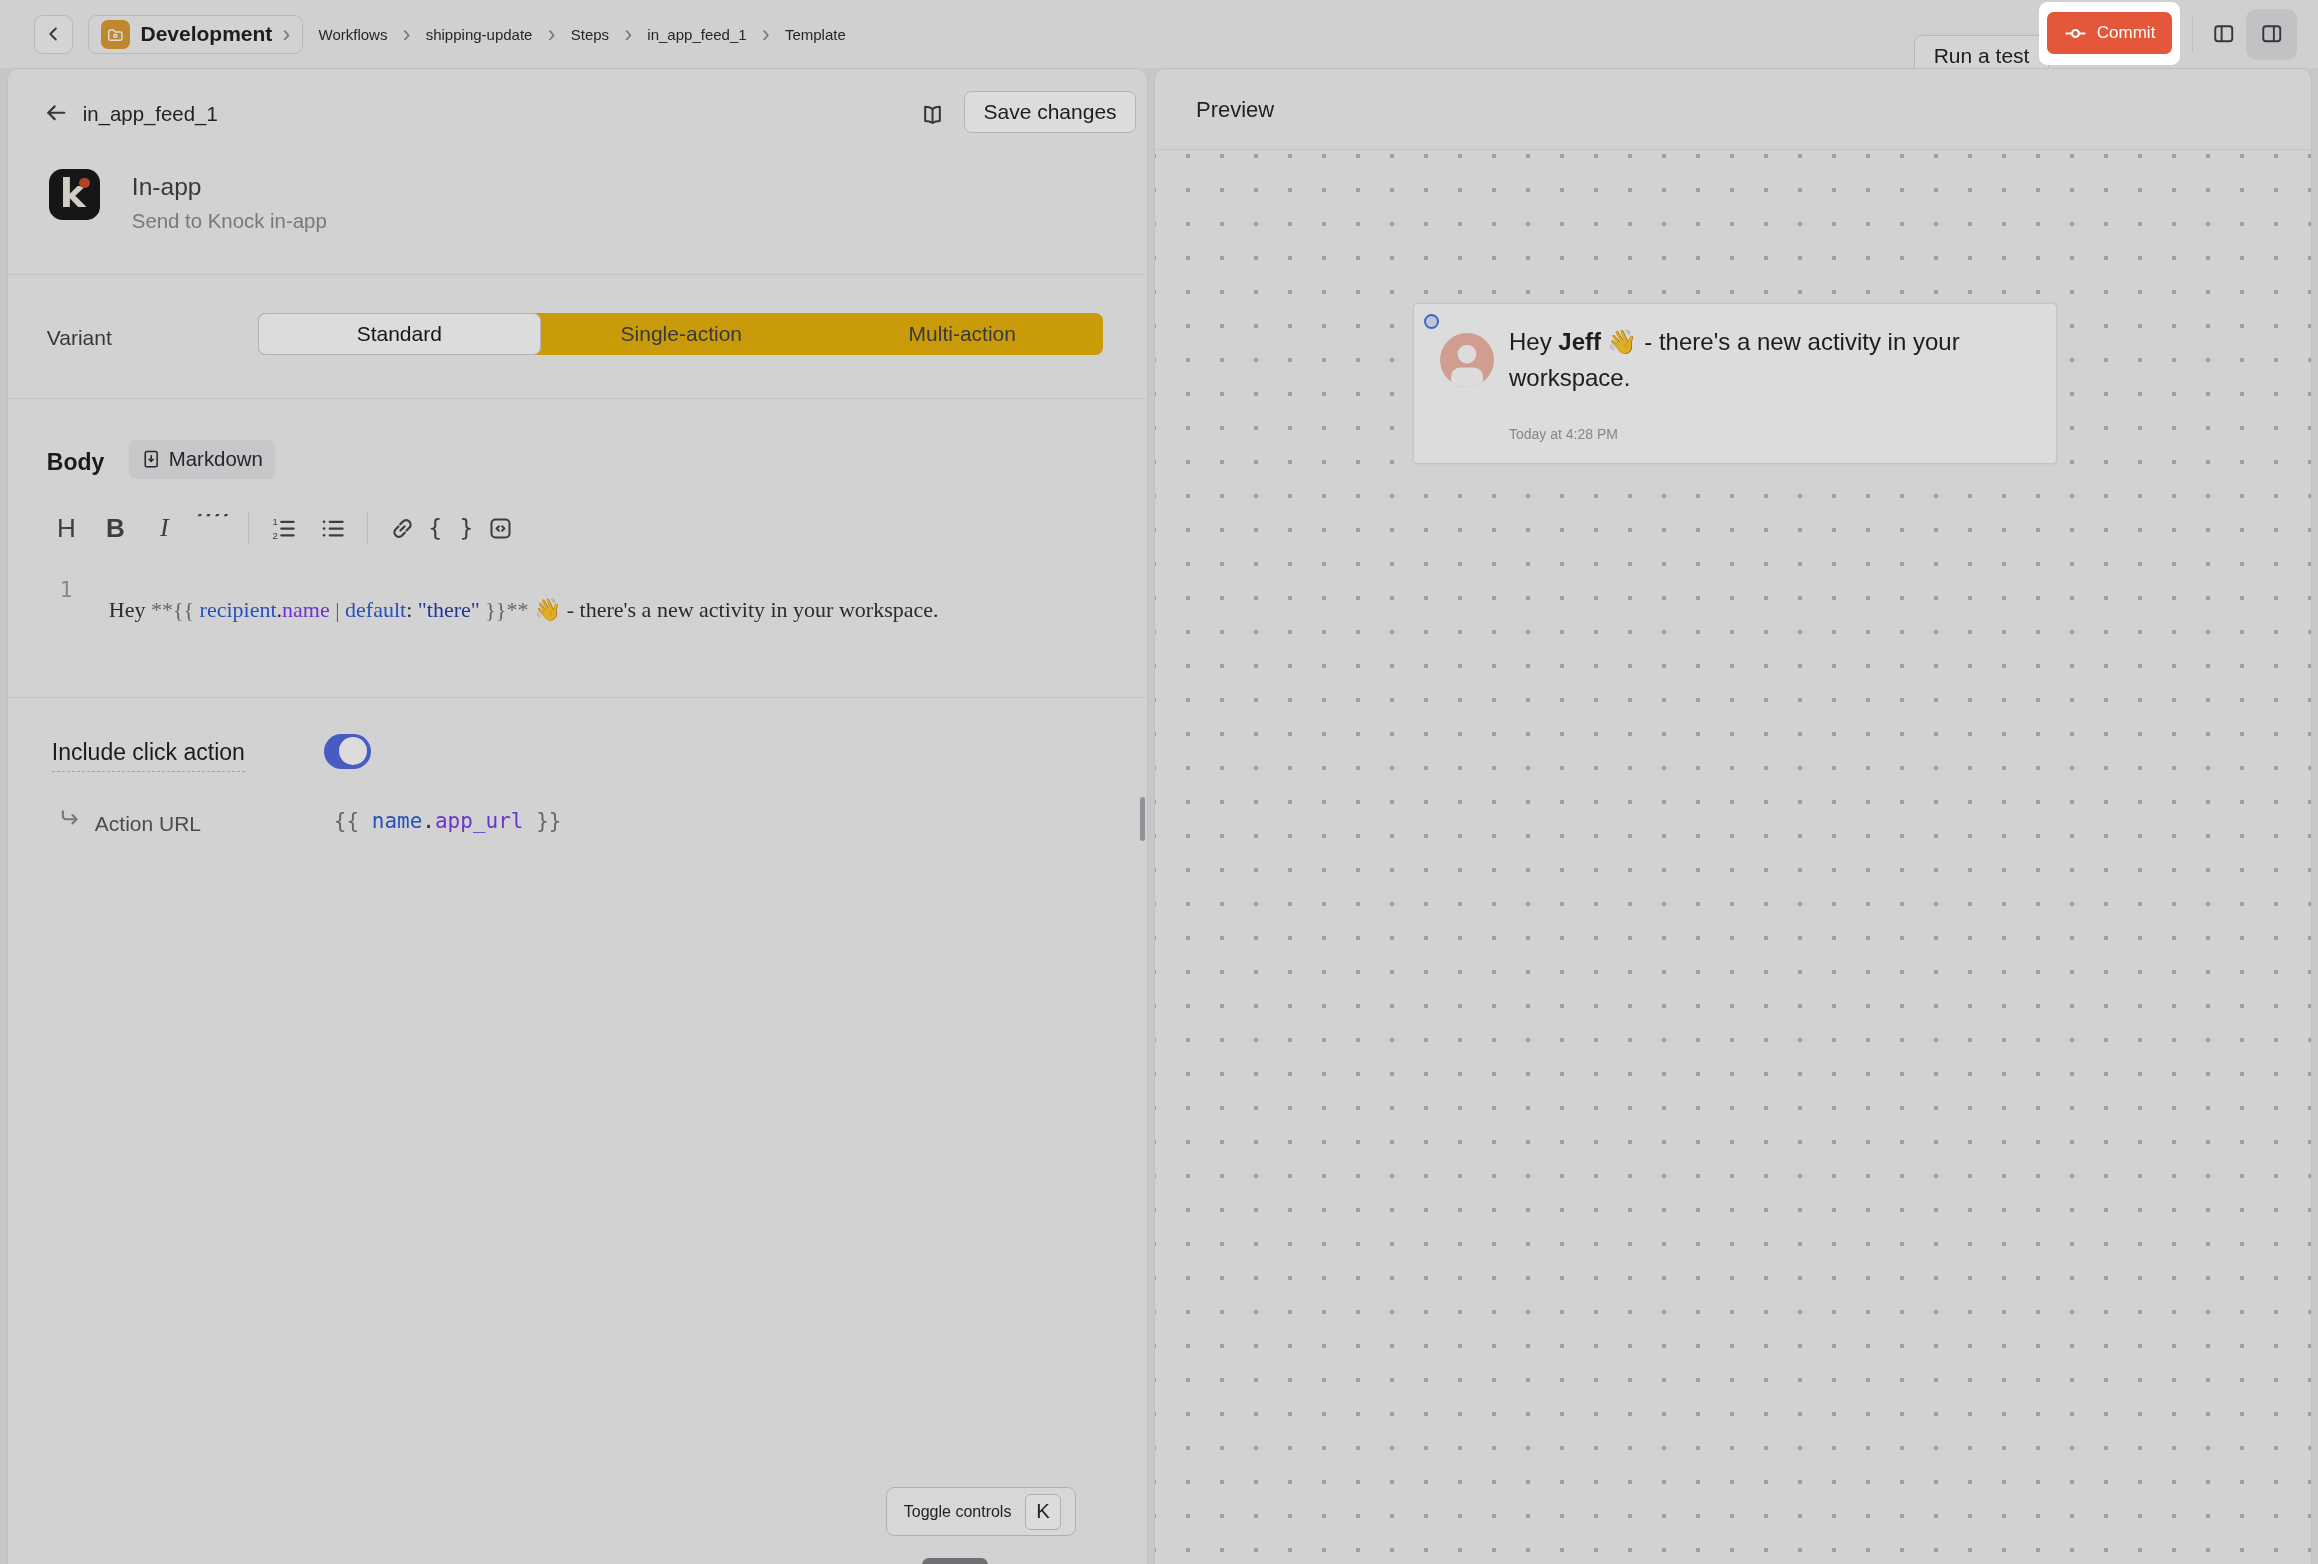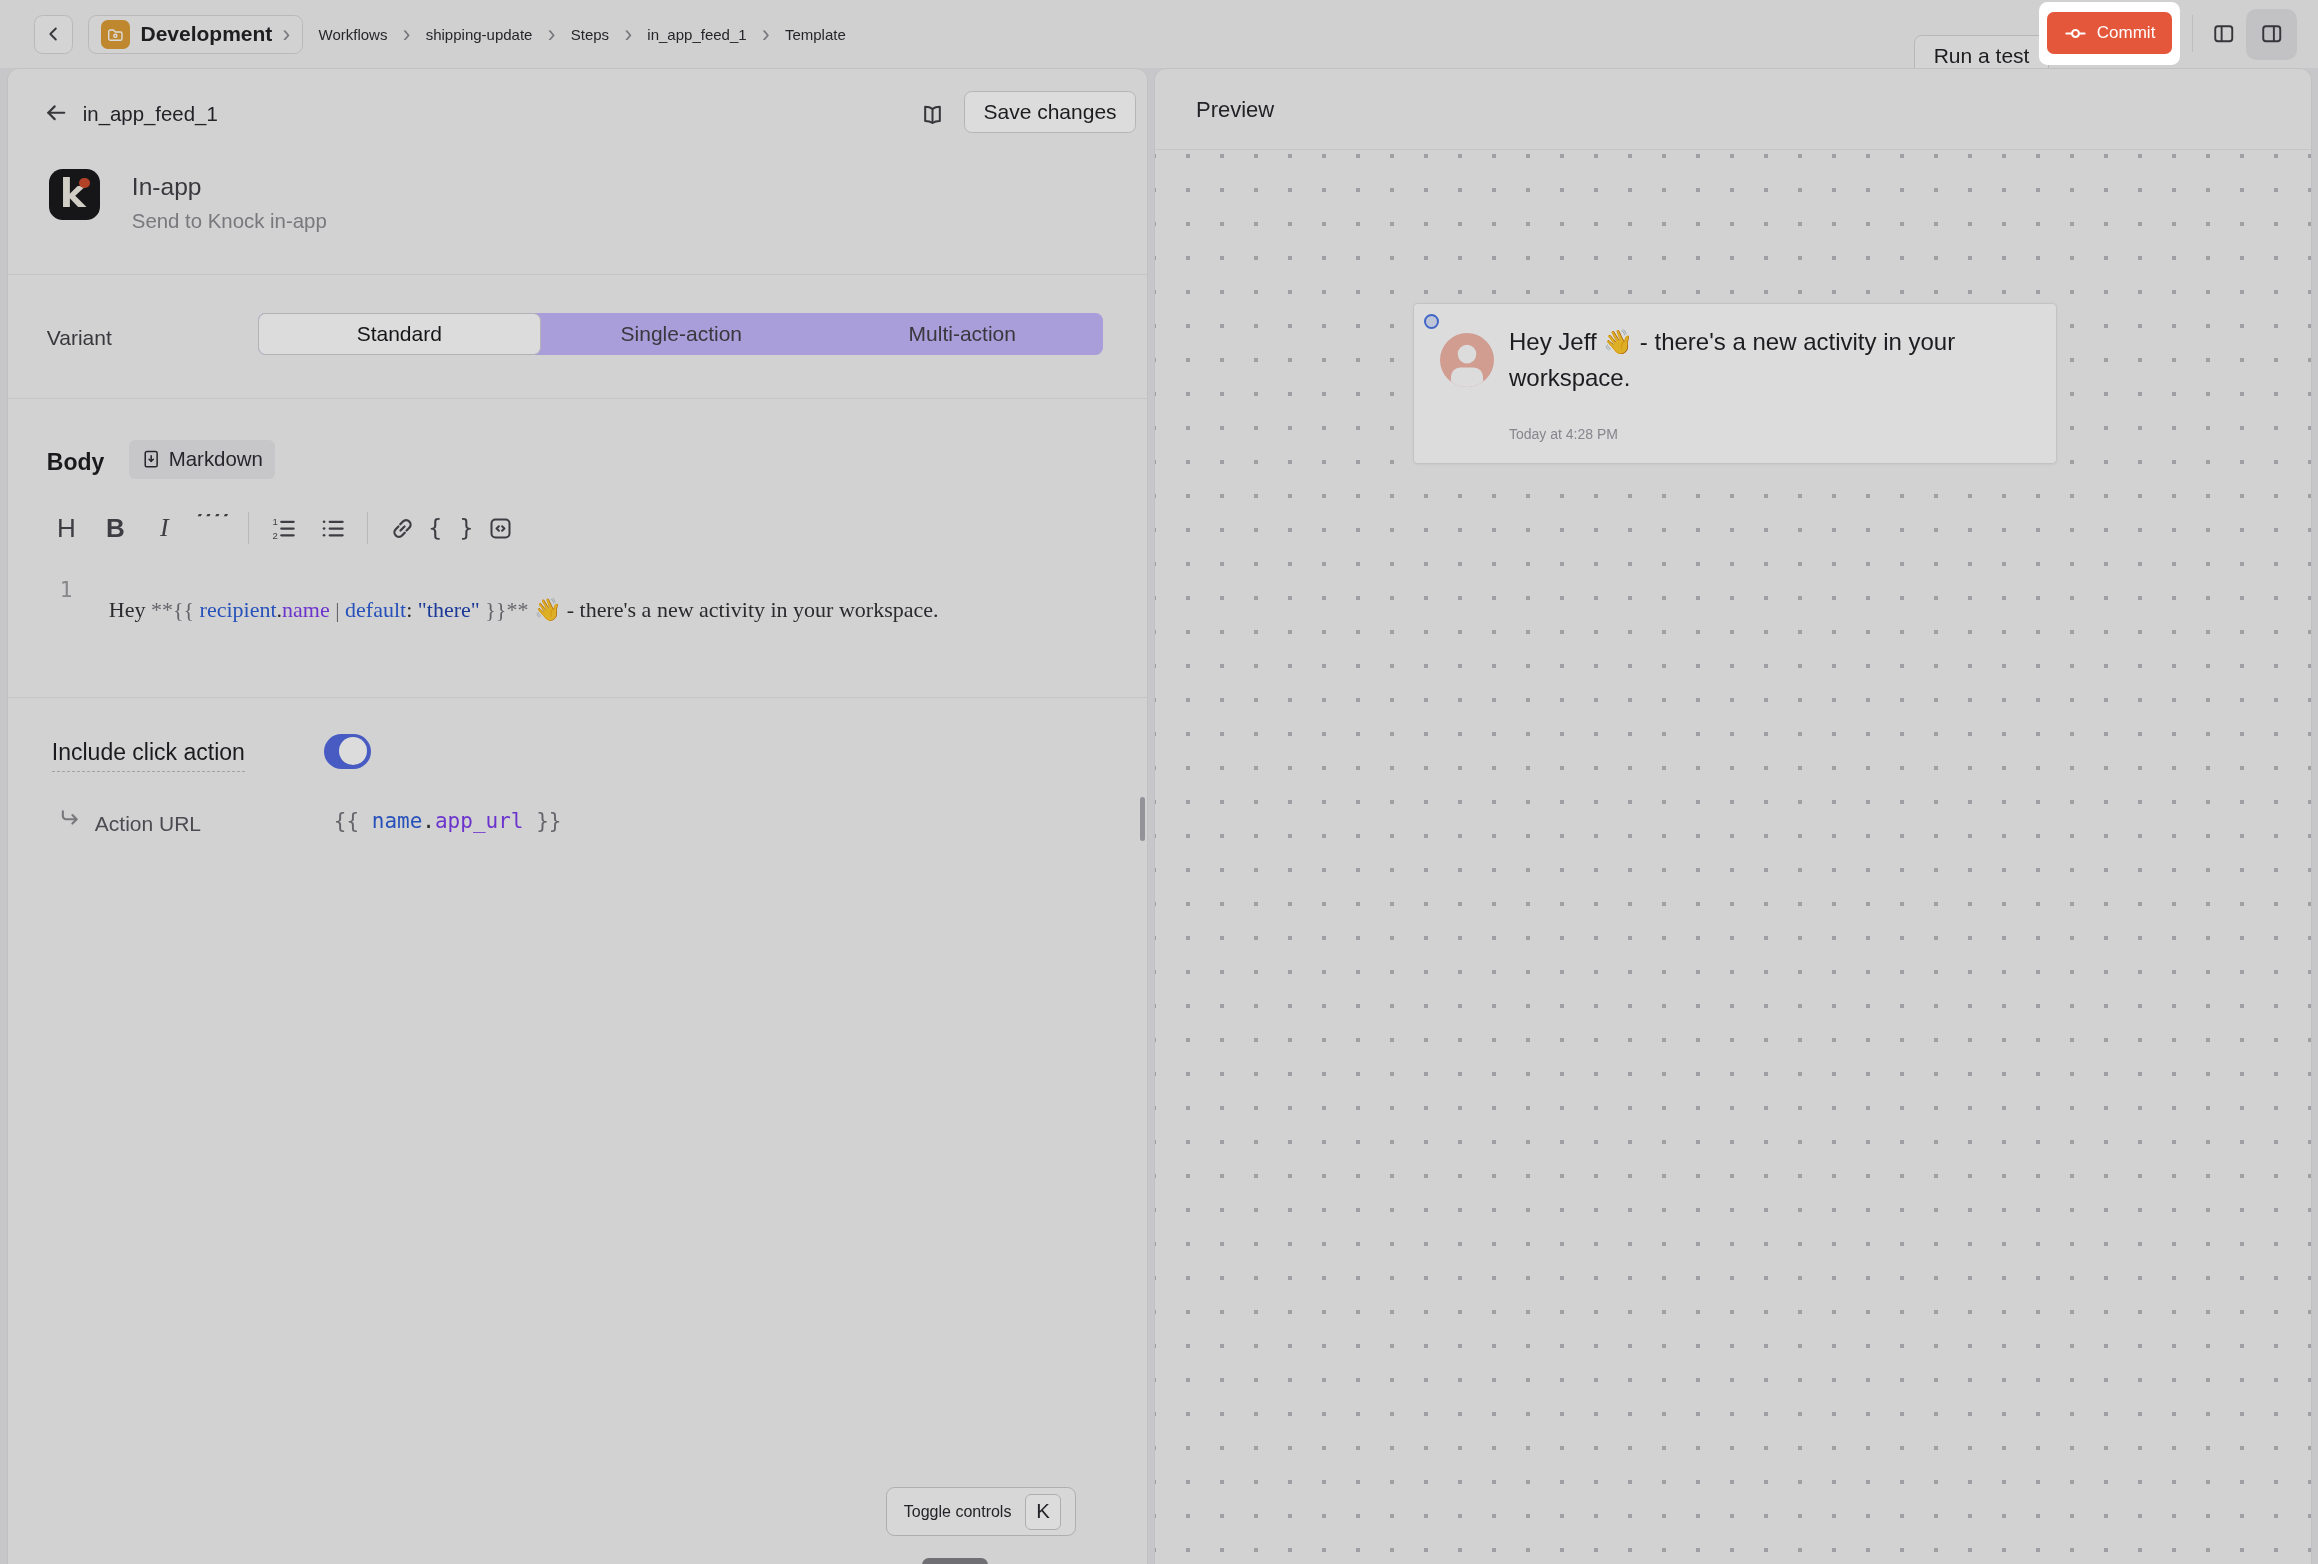--- a/index.html
+++ b/index.html
@@ -50,21 +50,21 @@
   .klogo .kglyph { position:absolute; left:11px; top:1.7px; font-family:"DejaVu Sans", sans-serif;
                    font-weight:700; font-size:39px; color:#f3efe6; }
   .klogo .kdot { position:absolute; right:10.2px; top:8.5px; width:10.2px; height:10.2px; border-radius:50%; background:#cd4a2b; }
   .channel-name { position:absolute; left:124px; top:104px; font-size:24.6px; font-weight:500; color:#3f3f45; }
   .channel-desc { position:absolute; left:124px; top:141px; font-size:20.4px; color:#8a8a90; }
 
   .hdiv { position:absolute; left:0; width:100%; height:0.8px; background:#e4e4e6; }
 
   
   .variant-label { position:absolute; left:39px; top:257px; font-size:21px; color:#3f3f45; }
-  .segmented { position:absolute; left:250px; top:244px; width:845px; height:42px; background:#c4b5fd;
+  .segmented { position:absolute; left:250px; top:244px; width:845px; height:42px; background:#eab308;
                border-radius:7.6px; display:flex; }
   .segment { flex:1; border:none; background:none; border-radius:7.6px; font-size:21px; color:#3f3f45;
              font-family:inherit; }
   .segment.selected { background:#fff; border:0.8px solid #cfcfd3; color:#17171b; font-weight:500; }
 
   
   .body-label { position:absolute; left:39px; top:380px; font-size:23px; font-weight:700; color:#1c1c1f; }
   .md-badge { position:absolute; left:121px; top:371px; height:39px; border-radius:6px; background:#e7e7e9;
               display:flex; align-items:center; gap:7.6px; padding:0 12px; }
   .md-badge span { font-size:20.4px; color:#2a2a2f; }
@@ -331,21 +331,21 @@
       <div class="notif-card">
         <span class="unread-dot"></span>
         <span class="avatar">
           <span>
             <svg width="54" height="54" viewBox="0 0 64 64">
                 <circle cx="32" cy="25" r="11" fill="#fff"></circle>
                 <rect x="13" y="41" width="38" height="26" rx="11" fill="#fff"></rect>
               </svg>
           </span>
         </span>
-        <div class="card-message"><span>Hey </span><span style="font-weight: 400;">Jeff</span><span> 👋 - there's a new activity in your workspace.</span></div>
+        <div class="card-message"><span>Hey </span><span style="font-weight: 700;">Jeff</span><span> 👋 - there's a new activity in your workspace.</span></div>
         <div class="card-time">Today at 4:28 PM</div>
       </div>
     </div>
   </div>
 
   <div class="dim"></div>
   <div class="spotlight">
     <button class="commit-btn">
       <span>
         <svg width="23" height="23" viewBox="0 0 24 24" fill="none" stroke="#fff" stroke-width="2.2" stroke-linecap="round">

